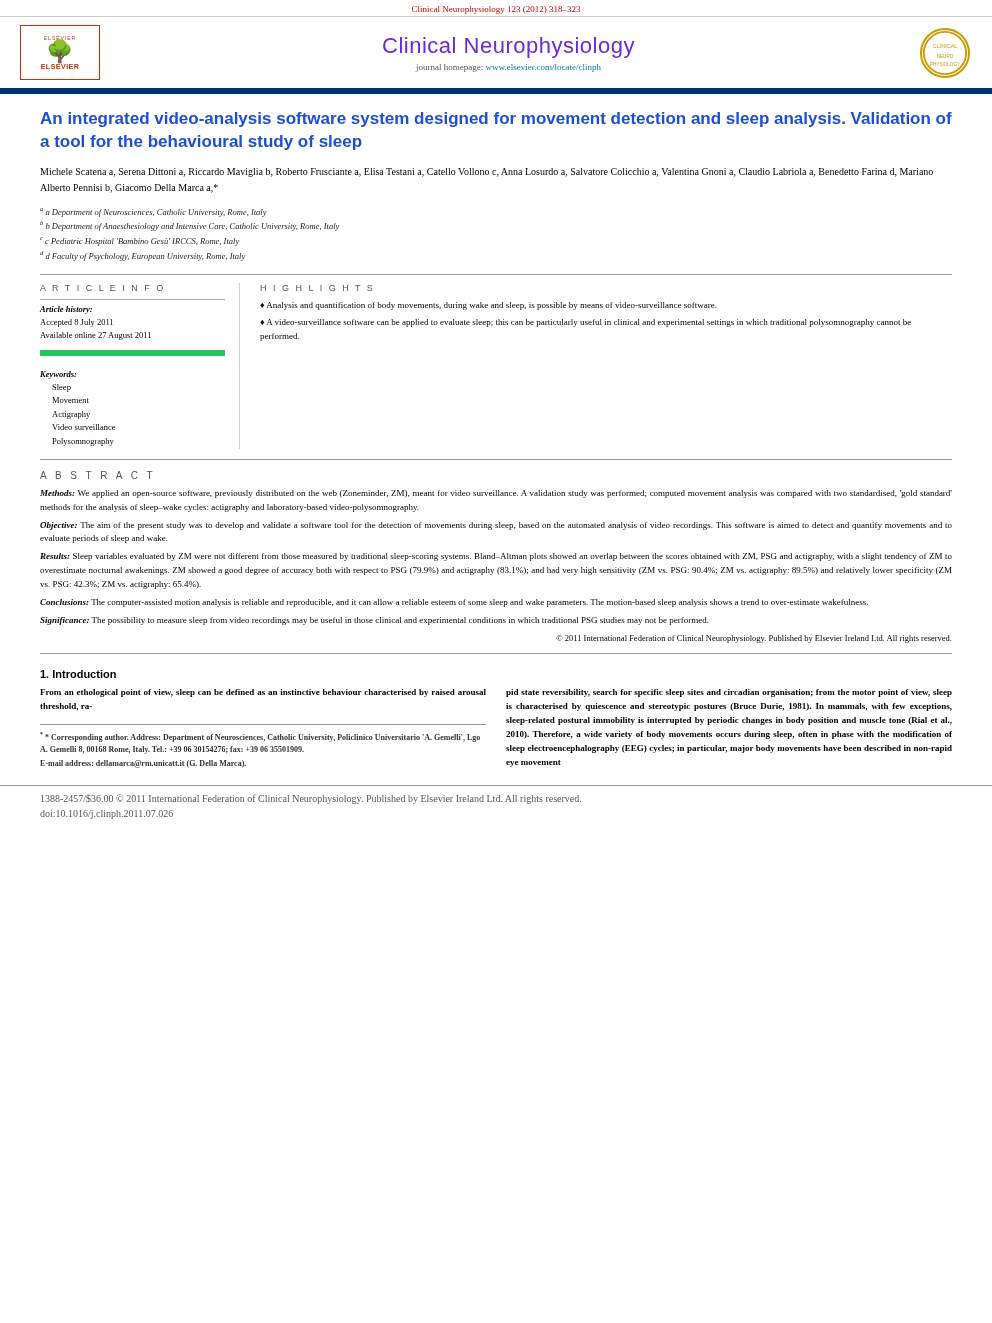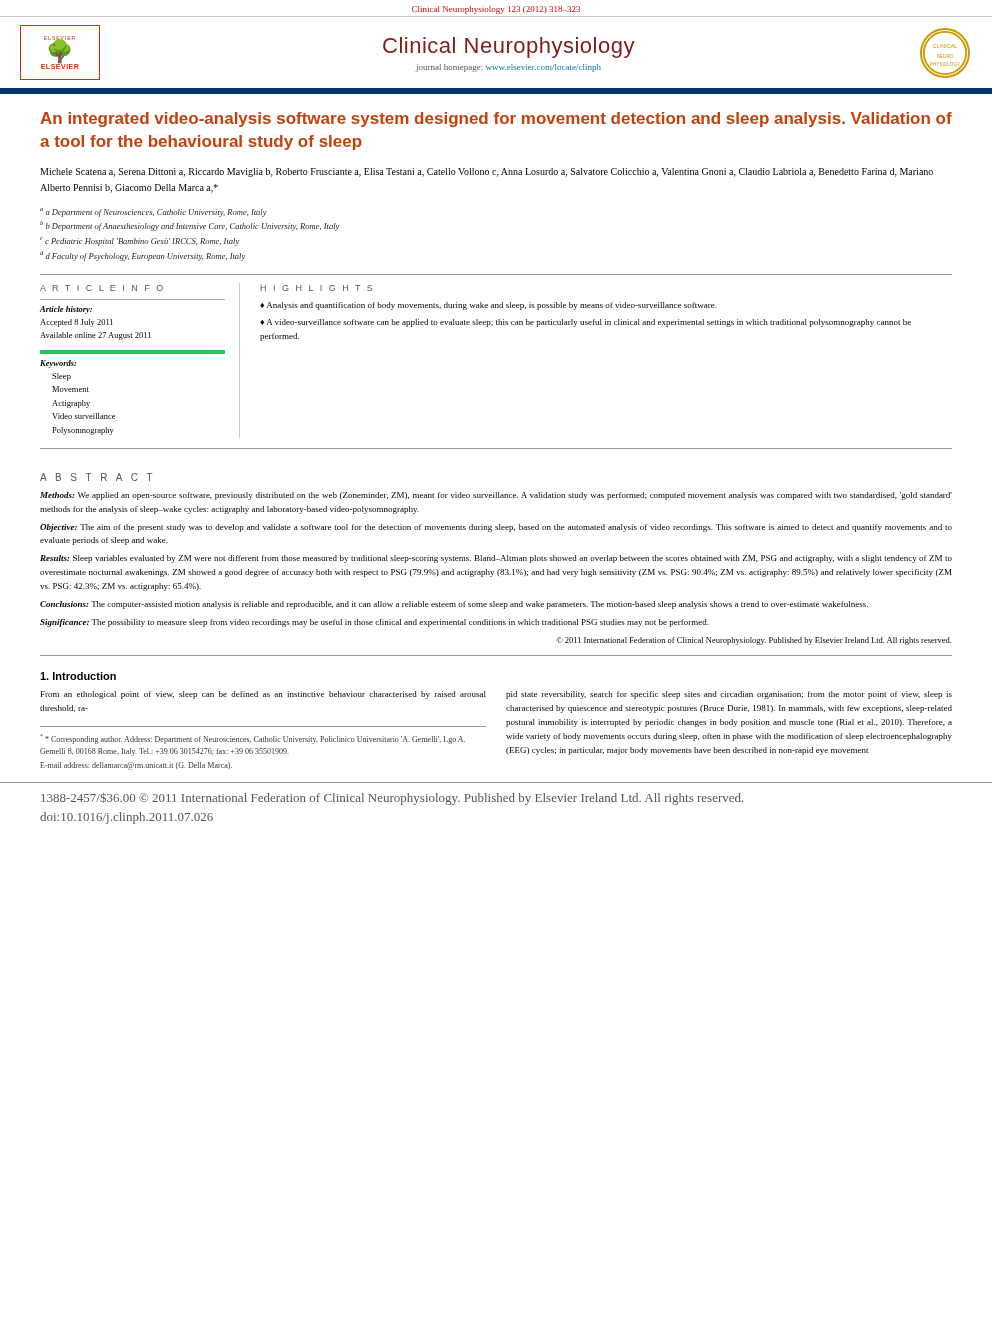--- a/index.html
+++ b/index.html
@@ -43,21 +43,21 @@
       color: #555;
       margin-bottom: 2px;
     }
     .sciverse-line span {
       color: #007baa;
     }
     .journal-main-title {
       font-size: 22px;
       font-family: Arial, sans-serif;
       font-weight: normal;
-      color: #7f1d1d;
+      color: #6d28d9;
       letter-spacing: 0.5px;
     }
     .journal-homepage {
       font-size: 9px;
       color: #555;
       margin-top: 3px;
     }
     .journal-homepage span {
       color: #007baa;
     }
@@ -80,21 +80,21 @@
       padding: 14px 40px 10px 40px;
     }
 
     
     .article-title {
       font-size: 17px;
       font-family: Arial, sans-serif;
       font-weight: bold;
       line-height: 1.35;
       margin-bottom: 10px;
-      color: #c2410c;
+      color: #1d4ed8;
     }
 
     
     .authors {
       font-size: 10px;
       line-height: 1.6;
       margin-bottom: 8px;
     }
 
     
@@ -148,22 +148,22 @@
       font-size: 8.5px;
       font-style: italic;
       font-weight: bold;
       margin-bottom: 2px;
     }
     .article-history .history-line {
       font-size: 8.5px;
       line-height: 1.5;
     }
     .keywords-block {
-      border-top: 4px solid #22c55e;
-      padding-top: 4px;
+      border-top: 6px solid #22c55e;
+      padding-top: 13px;
     }
     .keywords-title {
       font-size: 8.5px;
       font-style: italic;
       font-weight: bold;
       margin-bottom: 2px;
     }
     .keyword-item {
       font-size: 8.5px;
       line-height: 1.6;
@@ -179,21 +179,21 @@
     .highlights-text p {
       margin-bottom: 3px;
     }
     .bullet-item::before {
       content: "♦ ";
       font-size: 9px;
     }
 
     
     .abstract-section {
-      margin-top: 23px;
+      margin-top: 10px;
     }
     .abstract-heading {
       font-size: 10px;
       font-family: Arial, sans-serif;
       letter-spacing: 3px;
       text-transform: uppercase;
       color: #555;
       margin-bottom: 6px;
     }
     .abstract-text {
@@ -214,20 +214,21 @@
       margin-top: 4px;
     }
 
     
     .body-section {
       margin-top: 14px;
     }
     .body-two-col {
       display: flex;
       gap: 20px;
+      font-weight: bold;
     }
     .body-col {
       flex: 1;
     }
     .body-heading {
       font-size: 11px;
       font-family: Arial, sans-serif;
       font-weight: bold;
       margin-bottom: 6px;
       color: #000;
@@ -249,21 +250,21 @@
       font-size: 8px;
       line-height: 1.5;
       color: #333;
     }
     .footnotes sup { font-size: 6px; }
 
     
     .bottom-bar {
       border-top: 1px solid #999;
       padding: 5px 40px 4px;
-      font-size: 13px;
+      font-size: 10px;
       color: #555;
       line-height: 1.5;
     }
 
     
     .elsevier-logo-box {
       width: 80px;
       height: 55px;
       display: flex;
       flex-direction: column;

